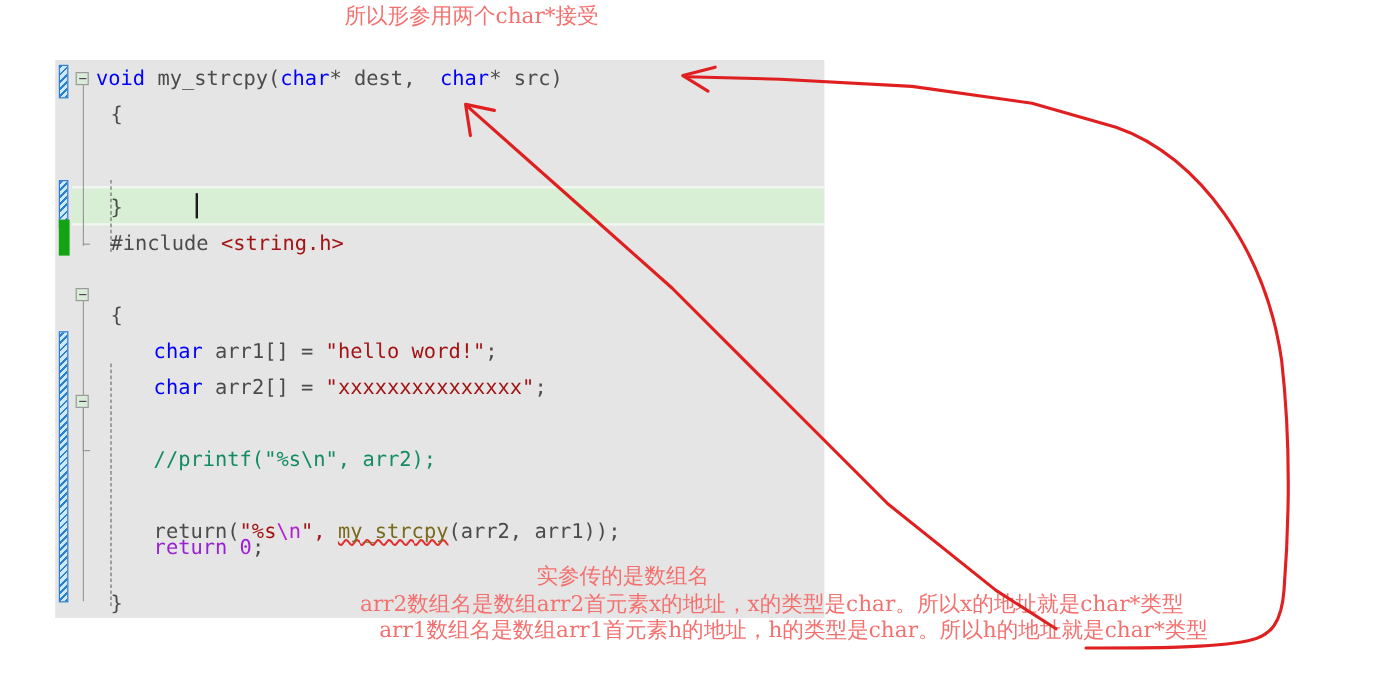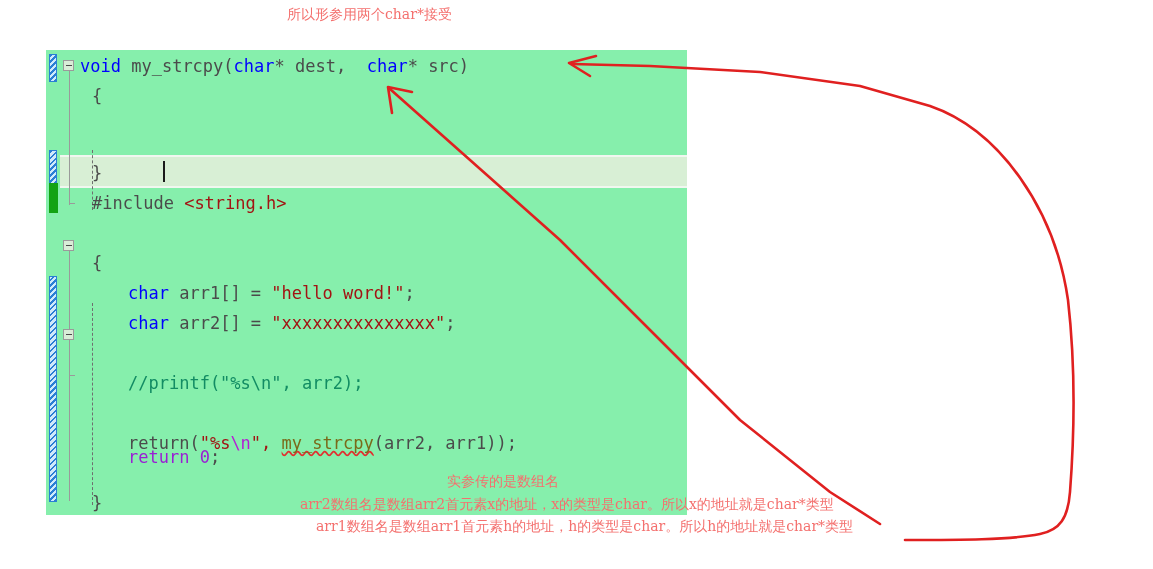--- a/index.html
+++ b/index.html
@@ -13,38 +13,38 @@
     position: relative;
     overflow: hidden;
     font-family: "Liberation Sans", sans-serif;
   }
 
   
   .anno {
     position: absolute;
     color: #f4706e;
     font-family: "DejaVu Serif", "Liberation Serif", serif;
-    font-size: 14px;
+    font-size: 18px;
     line-height: 20px;
     white-space: pre;
     z-index: 40;
   }
   #anno-top   { left: 287px; top: 4px;  }
   #anno-mid   { left: 447px; top: 471px; }
   #anno-l1    { left: 300px; top: 494px; }
   #anno-l2    { left: 316px; top: 516px; }
 
   
   #editor {
     position: absolute;
     left: 46px;
     top: 50px;
     width: 641px;
     height: 465px;
-    background: #86efac;
+    background: #e5e5e5;
     overflow: hidden;
     z-index: 10;
   }
 
   
   .gutter {
     position: absolute;
     left: 0px;
     top: 0px;
     width: 14px;

